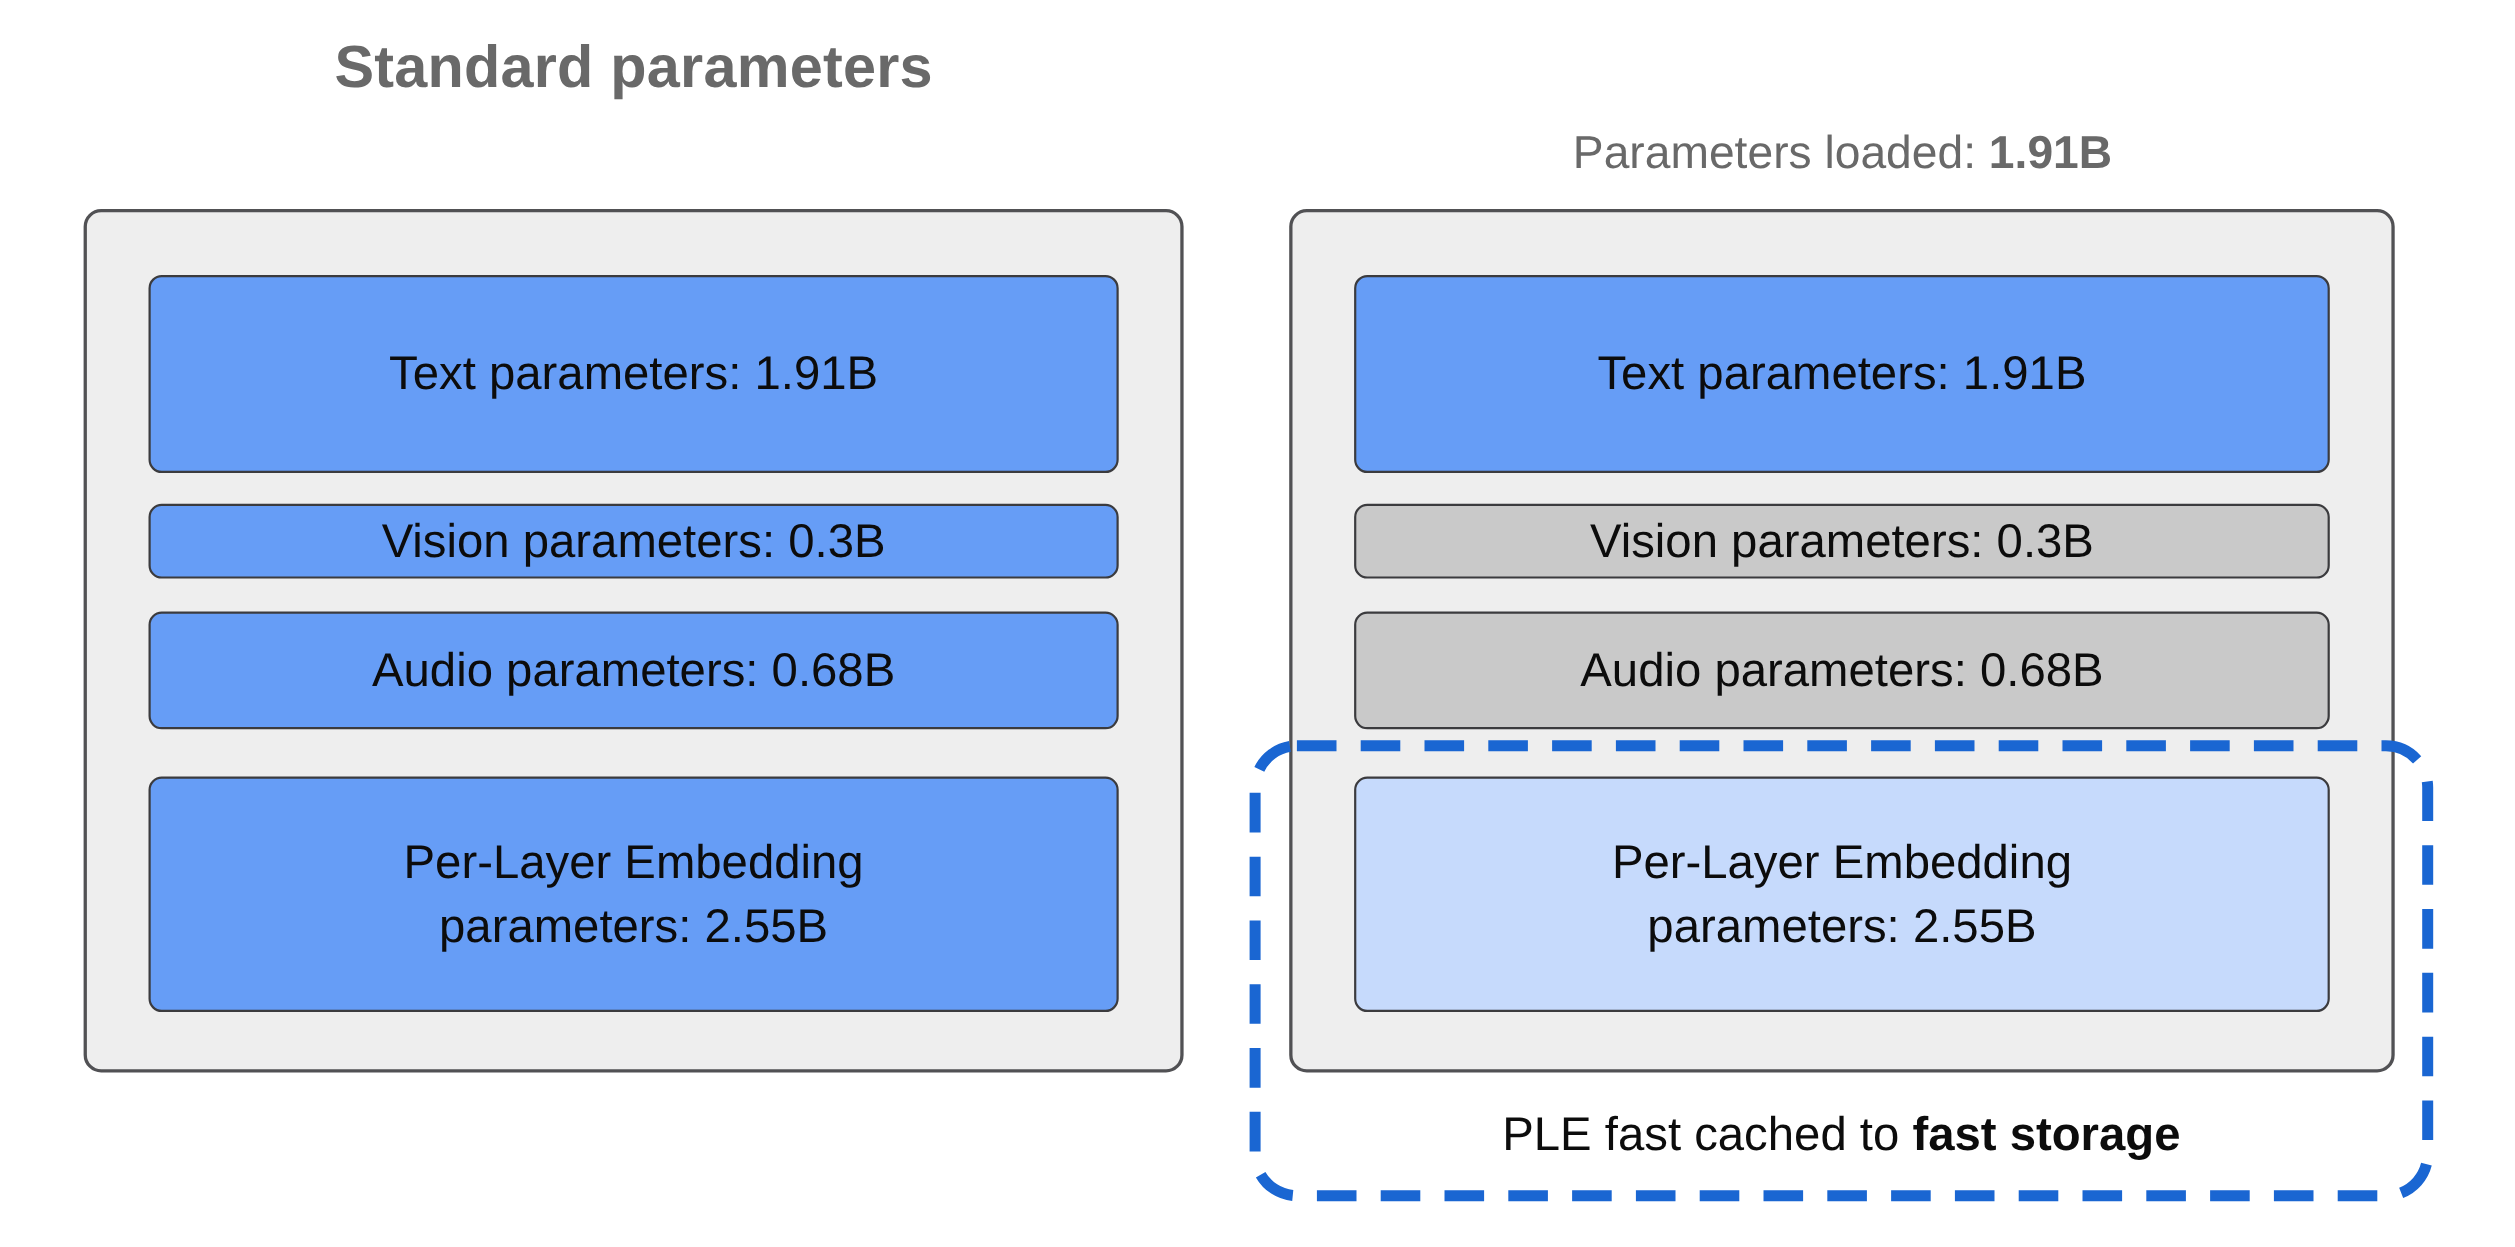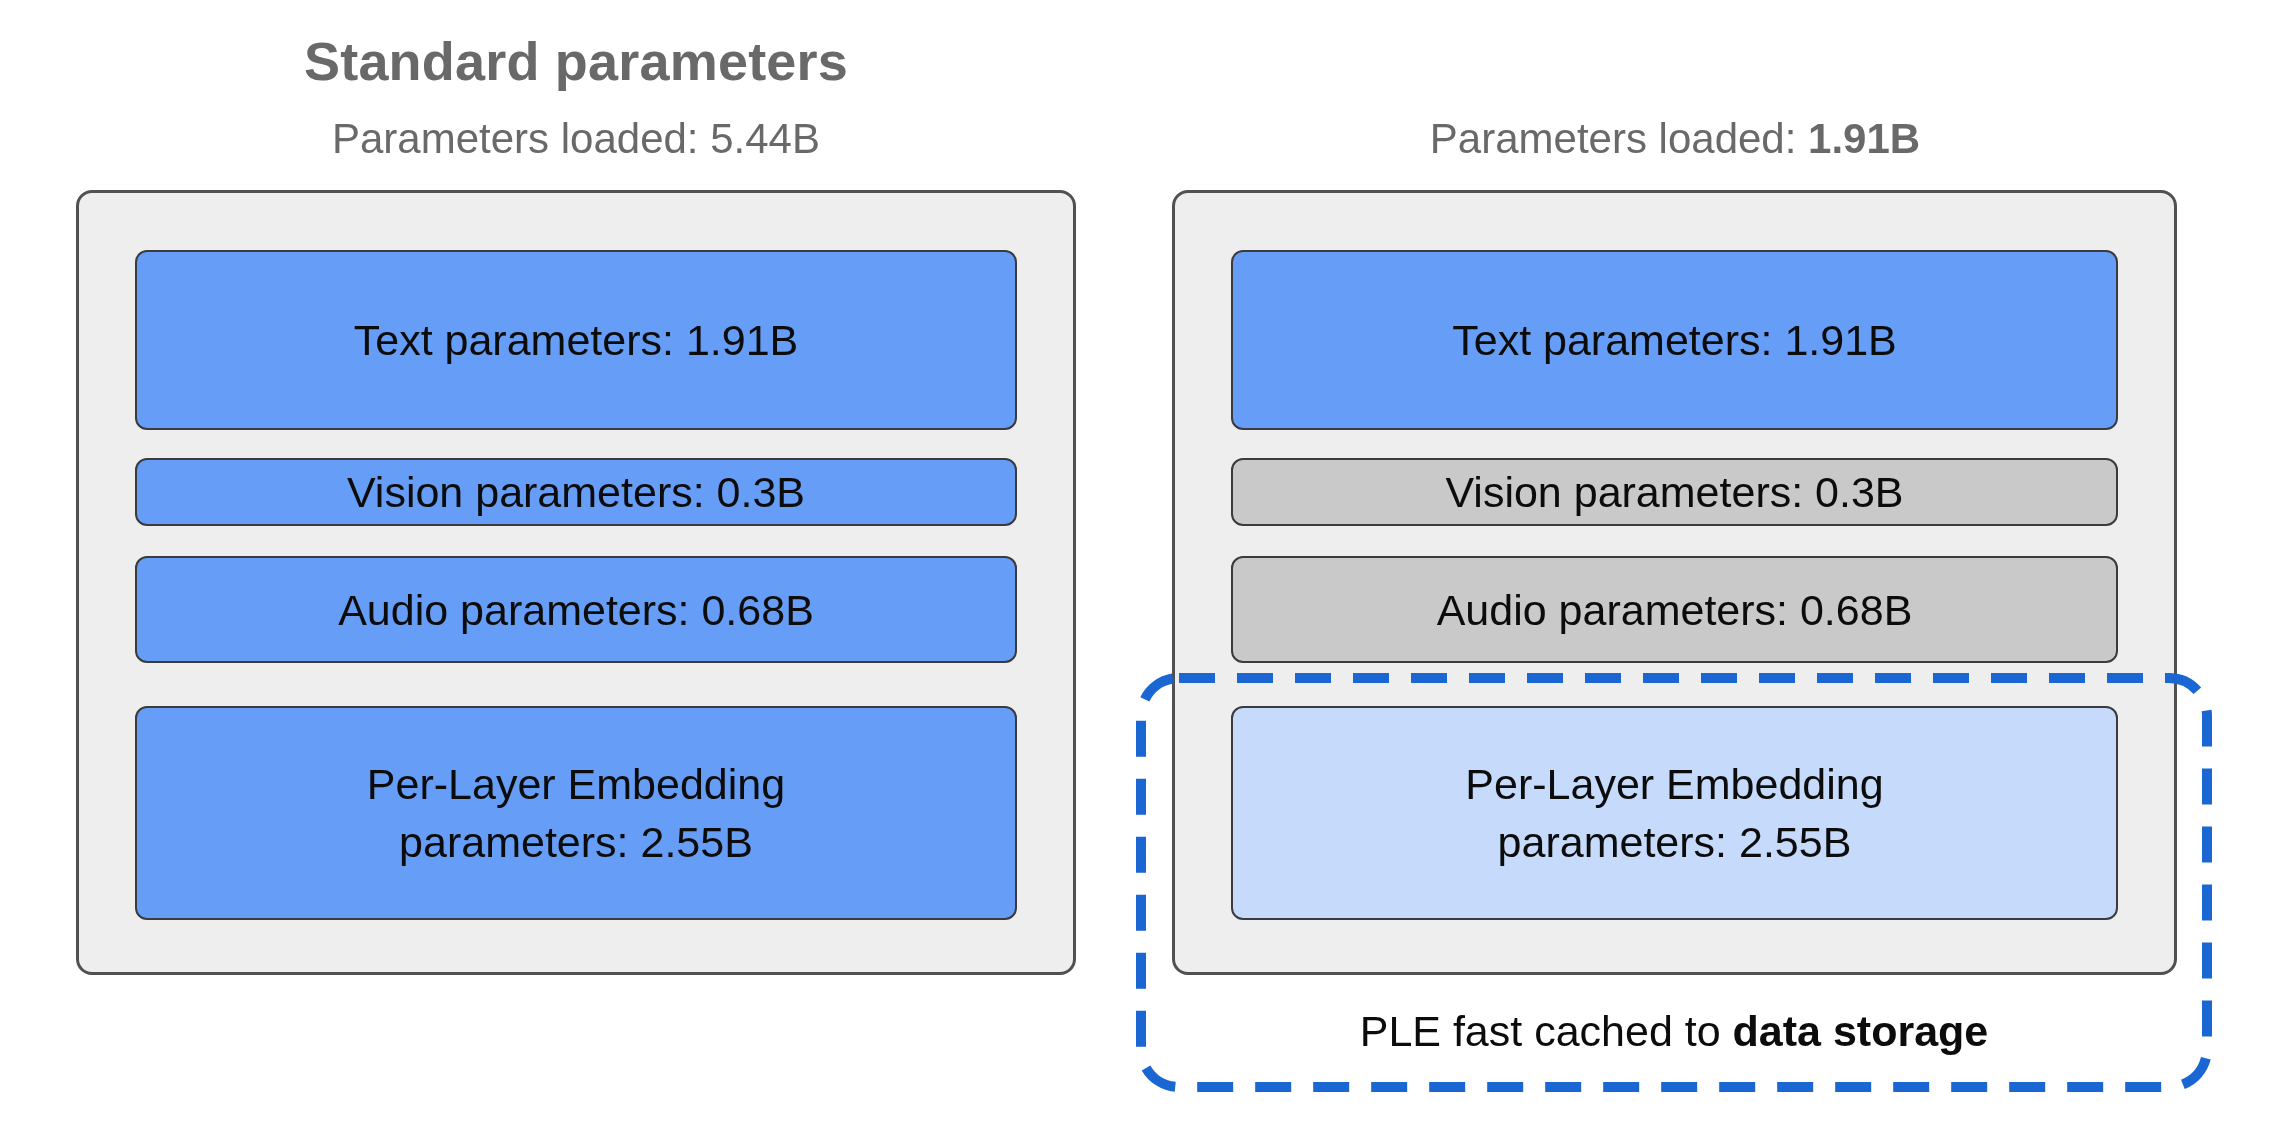--- a/index.html
+++ b/index.html
@@ -57,23 +57,20 @@
   }
   .cache-note .emph{font-weight:bold;}
 </style>
 </head>
 <body>
 
 <div class="canvas">
 
   <div class="col-title left">Standard parameters</div>
 
-  <div class="col-sub left">
-    <span>Parameters loaded: </span><span>5.44B</span>
-  </div>
 
   <div class="panel left">
     <div class="pbox blue r1">
       <span>Text parameters: 1.91B</span>
     </div>
     <div class="pbox blue r2">
       <span>Vision parameters: 0.3B</span>
     </div>
     <div class="pbox blue r3">
       <span>Audio parameters: 0.68B</span>
@@ -103,16 +100,16 @@
       <span>Per-Layer Embedding
 parameters: 2.55B</span>
     </div>
   </div>
 
   <svg class="dashed-overlay" width="1078" height="421" viewBox="0 0 1078 421" aria-hidden="true">
     <rect class="dashed-rect" x="6" y="6" width="1066" height="409" rx="38" stroke-width="10" stroke-dasharray="36 22"></rect>
   </svg>
 
   <div class="cache-note">
-    <span>PLE fast cached to </span><span class="emph">data storage</span>
+    <span>PLE fast cached to </span><span class="emph">fast storage</span>
   </div>
 
 </div>
 
 </body></html>

